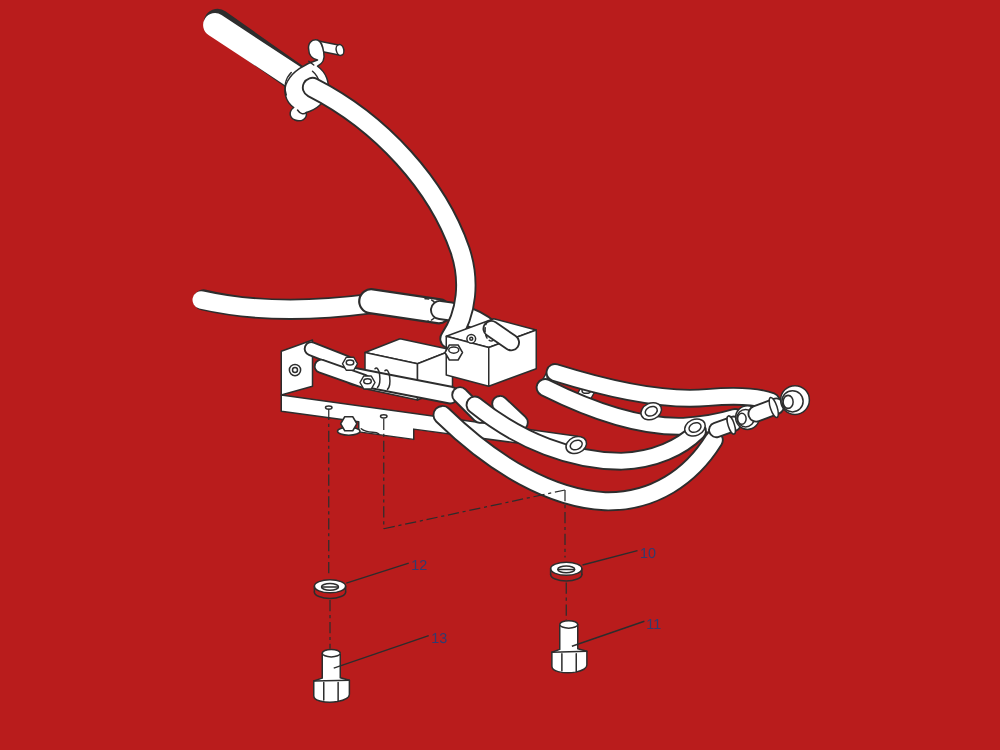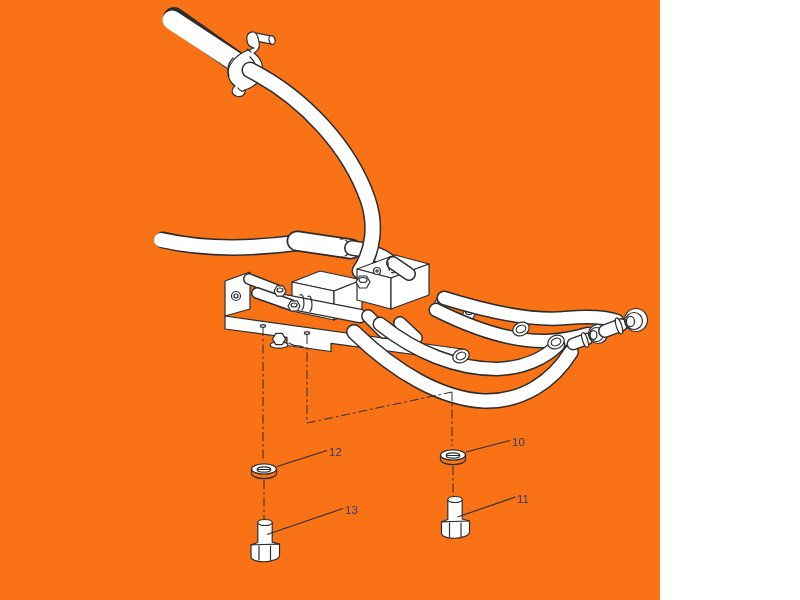--- a/index.html
+++ b/index.html
@@ -1,16 +1,16 @@
 <!DOCTYPE html>
 <html><head>
 <meta charset="utf-8">
 <style>
   html,body{margin:0;padding:0;background:#ffffff;}
-  .stage{position:relative;width:660px;height:600px;background:#f97316;overflow:hidden;
+  .stage{position:relative;width:800px;height:600px;background:#b91c1c;overflow:hidden;
          font-family:"Liberation Sans", sans-serif;}
   svg{display:block}
   .ln{stroke:#2d2d2d;stroke-width:1.2;fill:none;stroke-linecap:round;stroke-linejoin:round;}
   .fw{stroke:#2d2d2d;stroke-width:1.2;fill:#ffffff;stroke-linejoin:round;}
   .hose-out{stroke:#2d2d2d;fill:none;stroke-linecap:round;}
   .hose-in{stroke:#ffffff;fill:none;stroke-linecap:round;}
   .cl{stroke:#2d2d2d;stroke-width:1;fill:none;stroke-dasharray:9 3 2.5 3;}
   .leader{stroke:#2d2d2d;stroke-width:1.1;fill:none;}
   .callout{fill:#333b6e;font-size:11.5px;font-family:"Liberation Sans",sans-serif;cursor:default;}
   .dash{stroke-dasharray:3 2.5;}

